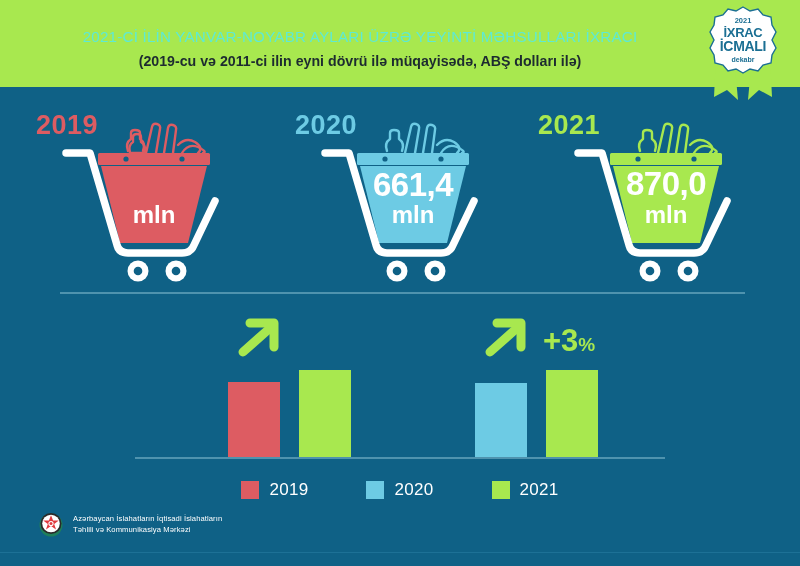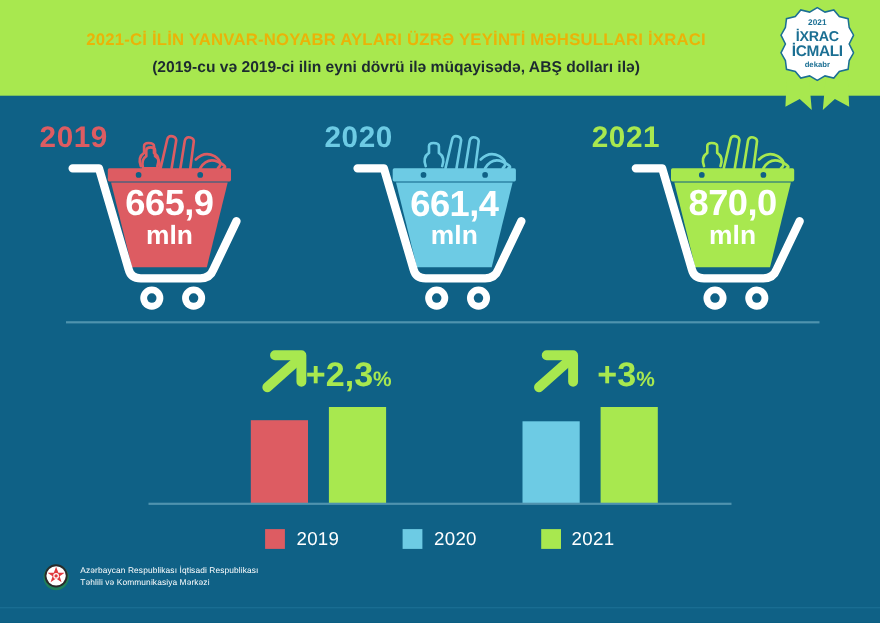--- a/index.html
+++ b/index.html
@@ -25,23 +25,23 @@
     width: 800px;
     height: 87px;
     background: #a8e84f;
   }
   .header-title {
     position: absolute;
     left: 0; top: 28px;
     width: 720px;
     text-align: center;
     font-size: 15.2px;
-    font-weight: bold;
+    font-weight: normal;
     letter-spacing: 0.2px;
-    color: #eab308;
+    color: #5eead4;
     white-space: nowrap;
   }
   .header-sub {
     position: absolute;
     left: 0; top: 53px;
     width: 720px;
     text-align: center;
     font-size: 14.2px;
     font-weight: bold;
     color: #1d2b30;
@@ -201,21 +201,21 @@
     background: #1d7196;
   }
 </style>
 </head>
 <body>
 
 <div id="infographic">
 
   <div class="header-band"></div>
   <div class="header-title">2021-Cİ İLİN YANVAR-NOYABR AYLARI ÜZRƏ YEYİNTİ MƏHSULLARI İXRACI</div>
-  <div class="header-sub">(2019-cu və 2019-ci ilin eyni dövrü ilə müqayisədə, ABŞ dolları ilə)</div>
+  <div class="header-sub">(2019-cu və 2011-ci ilin eyni dövrü ilə müqayisədə, ABŞ dolları ilə)</div>
 
   <div class="badge-wrap">
     <svg class="badge-ribbon" viewBox="0 0 62 50">
       <polygon points="4,0 22,0 26,44 15,34 2,41" fill="#a8e84f"></polygon>
       <polygon points="40,0 58,0 60,41 47,34 36,44" fill="#a8e84f"></polygon>
     </svg>
     <svg class="badge-seal" viewBox="0 0 68 68">
       <path d="M34 1 L41 5 L49 3 L54 9 L62 11 L63 19 L67 26 L63 34 L67 42
                L63 49 L62 57 L54 59 L49 65 L41 63 L34 67 L27 63 L19 65
                L14 59 L6 57 L5 49 L1 42 L5 34 L1 26 L5 19 L6 11 L14 9
@@ -243,21 +243,20 @@
       <rect x="80" y="48" width="112" height="12" rx="1.5" fill="#dd5c62"></rect>
       <circle cx="108" cy="54" r="2.6" fill="#0f6186"></circle>
       <circle cx="164" cy="54" r="2.6" fill="#0f6186"></circle>
       <polygon points="83,61 189,61 170,138 102,138" fill="#dd5c62"></polygon>
       <path d="M48 48 L72 48 L99 140 q2 8 11 8 L164 148 q9 0 12 -8 L197 96" fill="none" stroke="#ffffff" stroke-width="7.5" stroke-linecap="round" stroke-linejoin="round"></path>
       <circle cx="120" cy="166" r="10.5" fill="#ffffff"></circle>
       <circle cx="120" cy="166" r="4.3" fill="#0f6186"></circle>
       <circle cx="158" cy="166" r="10.5" fill="#ffffff"></circle>
       <circle cx="158" cy="166" r="4.3" fill="#0f6186"></circle>
     </svg>
-    <div class="cart-value" style="left:70px; top:62px;">665,9</div>
     <div class="cart-unit" style="left:70px; top:98px;">mln</div>
   </div>
 
   <div class="cart-block" style="left:277px;">
     <div class="cart-year" style="left:18px; color:#6dcbe4;">2020</div>
     <svg class="cart-svg" width="250" height="180" viewBox="0 0 250 180">
       <g stroke="#6dcbe4" stroke-width="2.4" fill="none" stroke-linecap="round" stroke-linejoin="round">
         <path d="M110 46 q-3 -8 3 -12 l0 -6 q0 -3 4 -3 q5 0 5 3 l0 6 q6 4 3 12"></path>
         <path d="M128 48 l6 -26 q1 -4 5 -3 q4 1 3 5 l-4 24"></path>
         <path d="M146 48 l4 -25 q1 -4 5 -3 q4 1 3 5 l-3 23"></path>
@@ -303,23 +302,20 @@
   </div>
 
   <div class="divider top"></div>
 
   <div class="bars-area">
 
     <svg class="arrow-svg" style="left:236px; top:318px;" width="46" height="40" viewBox="0 0 46 40">
       <path d="M7 34 L33 11" stroke="#a8e84f" stroke-width="9" stroke-linecap="round"></path>
       <path d="M14 5 L38 5 L38 29" stroke="#a8e84f" stroke-width="9" stroke-linecap="round" stroke-linejoin="round" fill="none"></path>
     </svg>
-    <div class="pct" style="left:278px; top:325px;">
-      <span class="num">+2,3</span><span class="sym">%</span>
-    </div>
     <div class="bar" style="left:228px; top:382px; width:52px; height:76px; background:#dd5c62;"></div>
     <div class="bar" style="left:299px; top:370px; width:52px; height:88px; background:#a8e84f;"></div>
 
     <svg class="arrow-svg" style="left:483px; top:318px;" width="46" height="40" viewBox="0 0 46 40">
       <path d="M7 34 L33 11" stroke="#a8e84f" stroke-width="9" stroke-linecap="round"></path>
       <path d="M14 5 L38 5 L38 29" stroke="#a8e84f" stroke-width="9" stroke-linecap="round" stroke-linejoin="round" fill="none"></path>
     </svg>
     <div class="pct" style="left:543px; top:325px;">
       <span class="num">+3</span><span class="sym">%</span>
     </div>
@@ -347,20 +343,20 @@
   <div class="footer">
     <svg class="footer-logo" viewBox="0 0 26 26">
       <circle cx="13" cy="14" r="11.5" fill="#1f7f5c"></circle>
       <circle cx="13" cy="12.5" r="10.5" fill="#2a2a2a"></circle>
       <circle cx="13" cy="12.5" r="8.8" fill="#ffffff"></circle>
       <path d="M13 4.2 L15.1 9.6 L20.8 9.6 L16.2 12.9 L18 18.4 L13 15 L8 18.4 L9.8 12.9 L5.2 9.6 L10.9 9.6 Z" fill="#e03a3e"></path>
       <circle cx="13" cy="12.6" r="2.6" fill="#ffffff"></circle>
       <circle cx="13" cy="12.6" r="1.5" fill="#e03a3e"></circle>
     </svg>
     <div class="footer-text">
-      <div>Azərbaycan Respublikası İqtisadi Respublikası</div>
+      <div>Azərbaycan İslahatların İqtisadi İslahatların</div>
       <div>Təhlili və Kommunikasiya Mərkəzi</div>
     </div>
   </div>
 
   <div class="footer-rule"></div>
 
 </div>
 
 </body></html>

